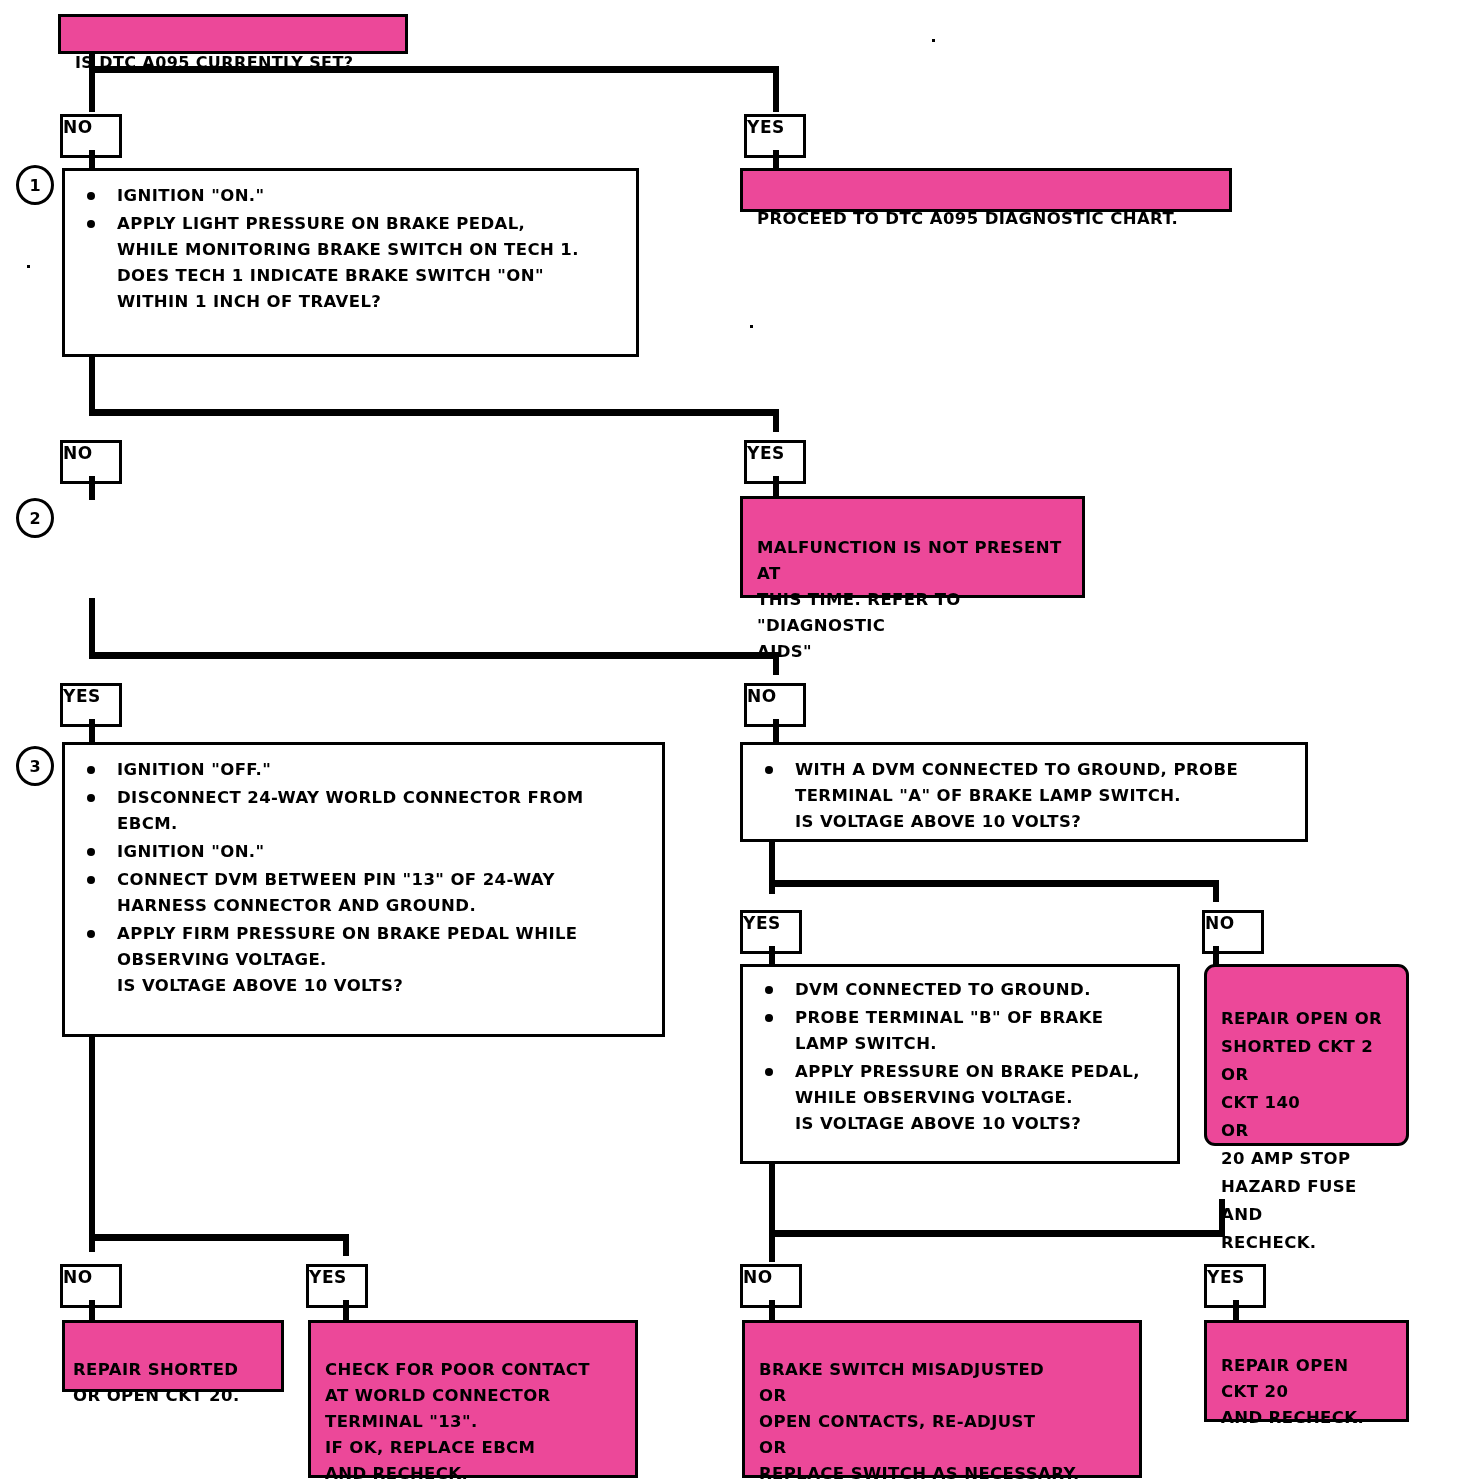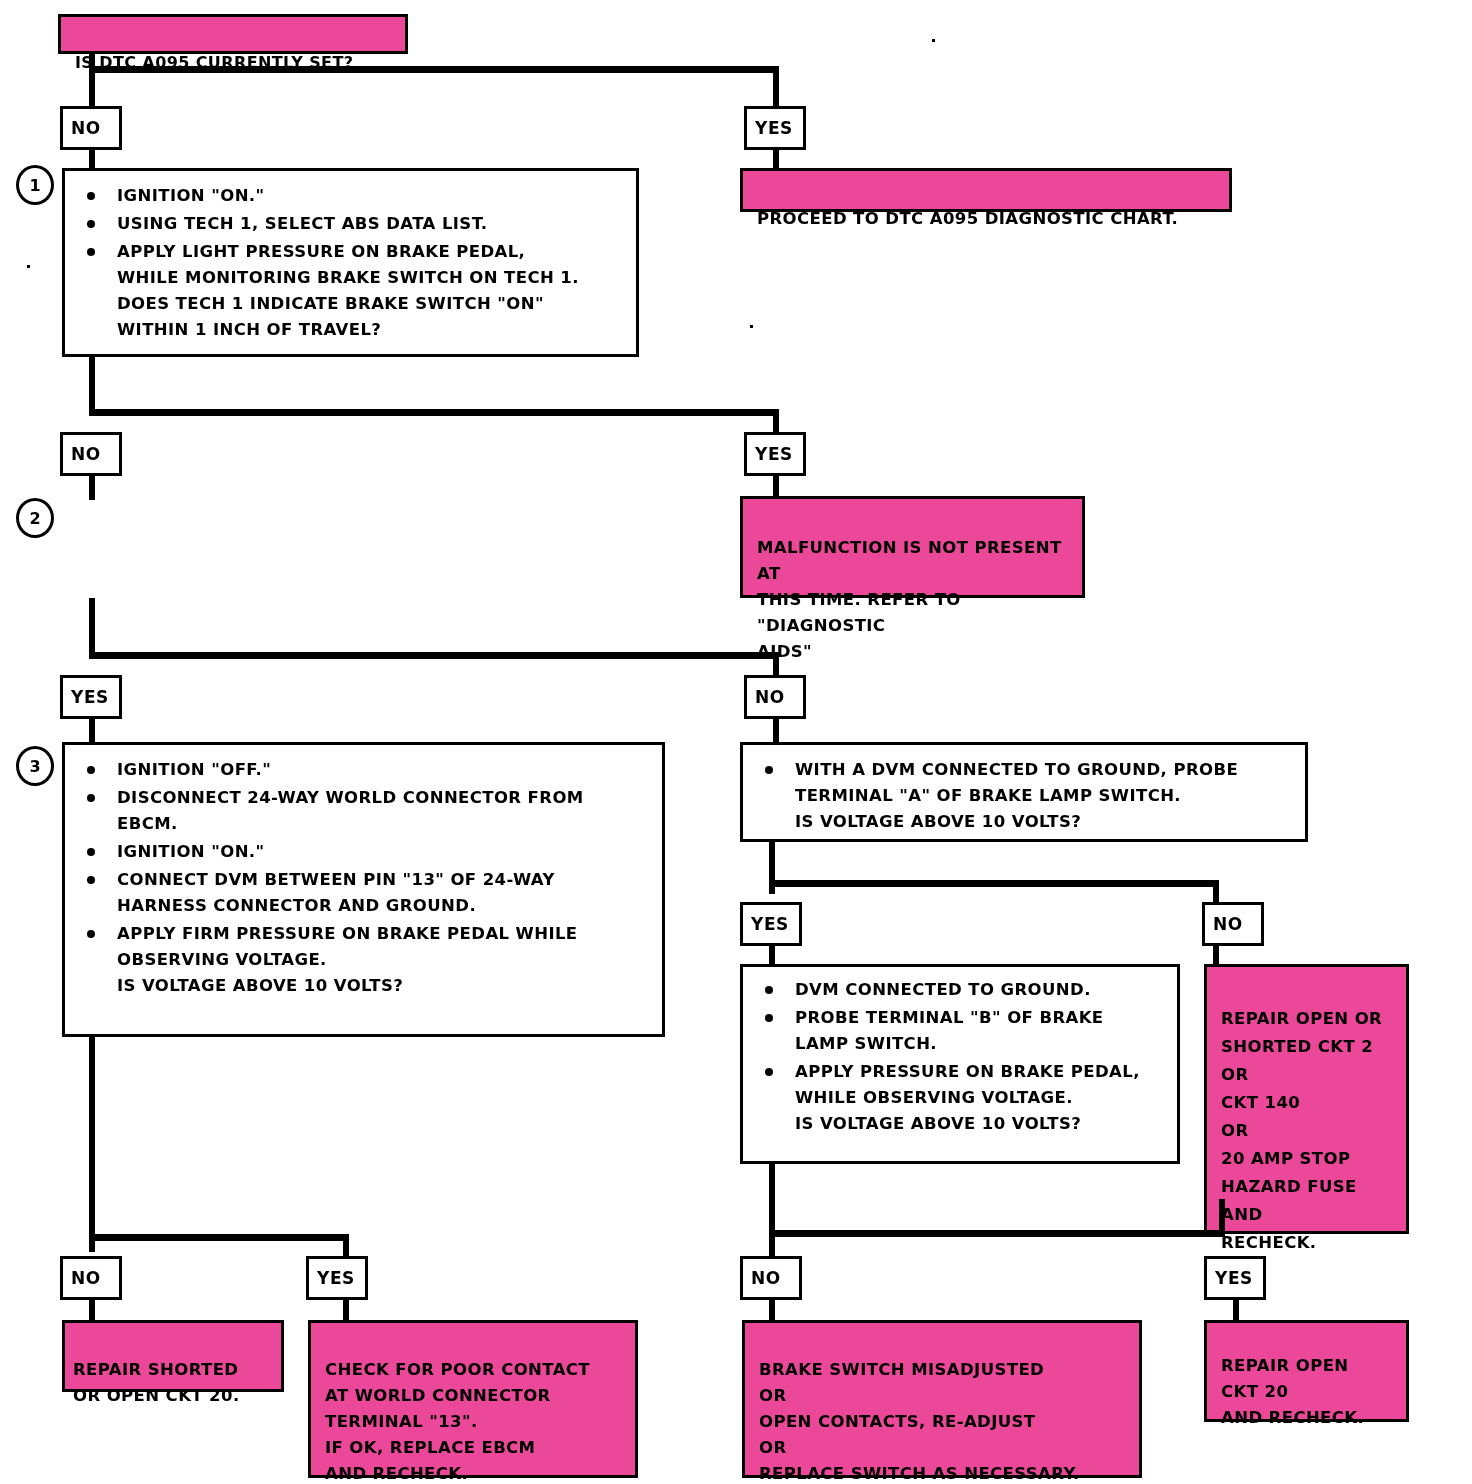--- a/index.html
+++ b/index.html
@@ -79,24 +79,24 @@
     position: absolute;
     box-sizing: border-box;
     border: 3px solid #000000;
     background: #ffffff;
     width: 62px;
     height: 44px;
     font-size: 17px;
     font-weight: bold;
     letter-spacing: 0.6px;
     display: flex;
-    align-items: center;
+    align-items: flex-start;
     justify-content: flex-start;
-    padding-left: 8px;
     color: #000;
+    margin-top: 8px;
   }
 
   
   .stepcircle {
     position: absolute;
     box-sizing: border-box;
     width: 38px;
     height: 40px;
     border: 3px solid #000000;
     border-radius: 50%;
@@ -152,21 +152,20 @@
     <span class="txt">PROCEED TO DTC A095 DIAGNOSTIC CHART.</span>
   </div>
 
   <div class="stepcircle" style="left:16px; top:165px;">
     <span>1</span>
   </div>
 
   <div class="bullets" style="left:62px; top:168px; width:577px; height:189px;">
     <ul>
       <li>IGNITION "ON."</li>
-      <li>USING TECH 1, SELECT ABS DATA LIST.</li>
       <li>APPLY LIGHT PRESSURE ON BRAKE PEDAL,
 WHILE MONITORING BRAKE SWITCH ON TECH 1.
 DOES TECH 1 INDICATE BRAKE SWITCH "ON"
 WITHIN 1 INCH OF TRAVEL?</li>
     </ul>
   </div>
 
   <div class="ln vl" style="left:89px; top:357px; width:6px; height:58px;"></div>
   <div class="ln hl" style="left:89px; top:409px; width:690px; height:7px;"></div>
   <div class="ln vl" style="left:773px; top:409px; width:6px; height:23px;"></div>
@@ -250,21 +249,21 @@
     <ul>
       <li>DVM CONNECTED TO GROUND.</li>
       <li>PROBE TERMINAL "B"  OF BRAKE
 LAMP SWITCH.</li>
       <li>APPLY PRESSURE ON BRAKE PEDAL,
 WHILE OBSERVING VOLTAGE.
 IS VOLTAGE ABOVE 10 VOLTS?</li>
     </ul>
   </div>
 
-  <div class="box stmt" style="left:1204px; top:964px; width:205px; height:270px; line-height:28px;">
+  <div class="box stmt" style="left:1204px; top:964px; width:205px; height:182px; line-height:28px;border-radius:11px;">
     <span class="txt">REPAIR OPEN OR
 SHORTED CKT 2
 OR
 CKT 140
 OR
 20 AMP STOP
 HAZARD FUSE AND
 RECHECK.</span>
   </div>
 

